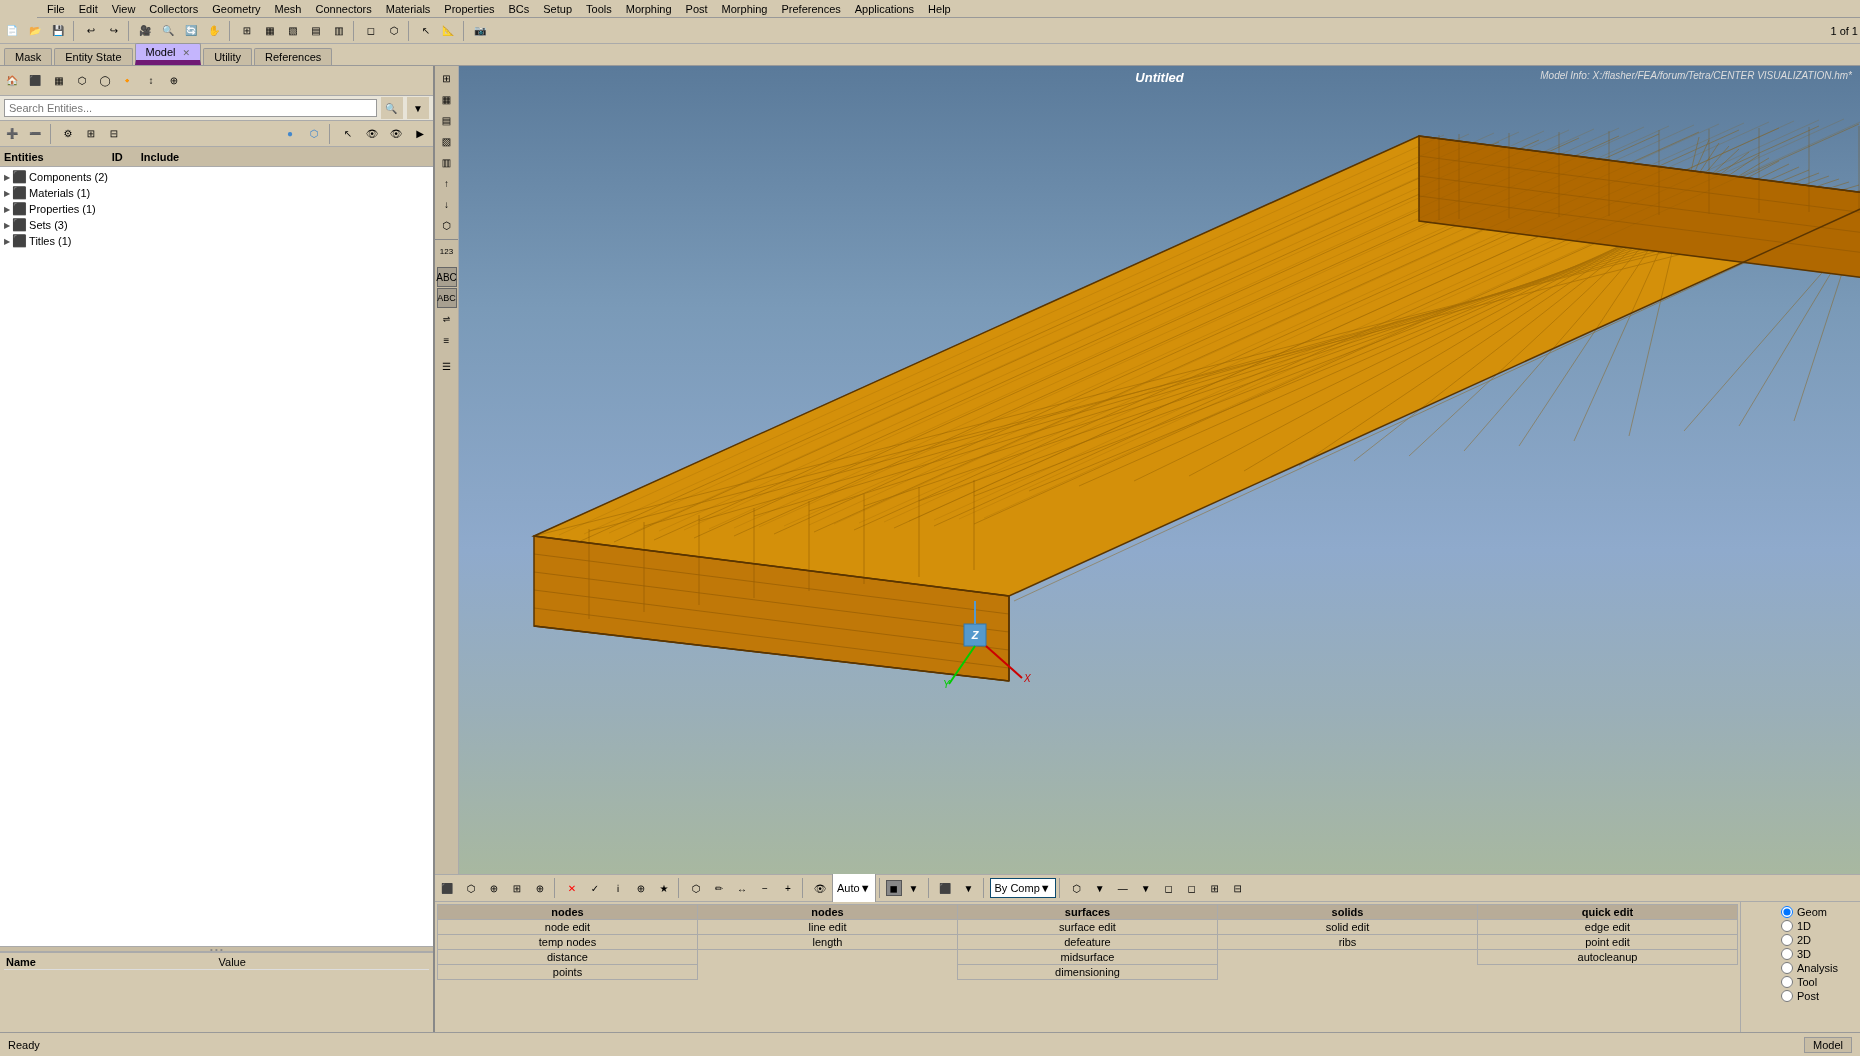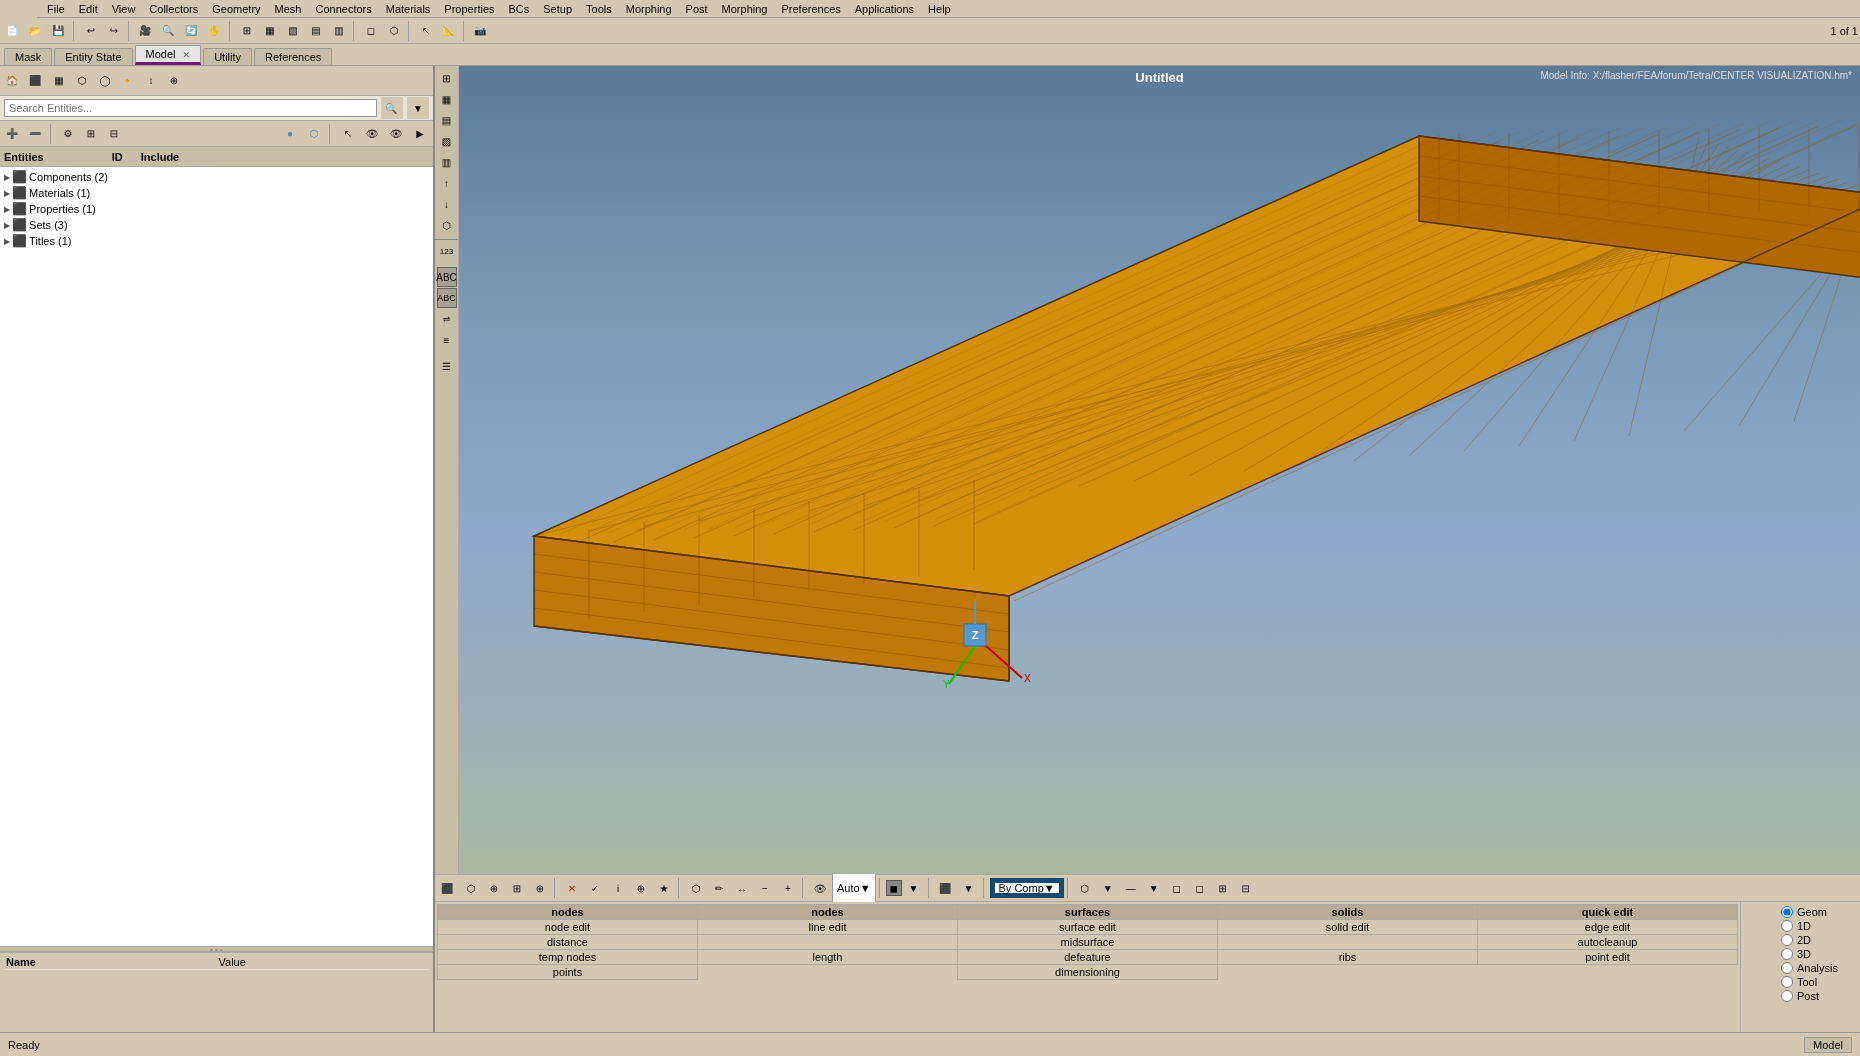--- a/index.html
+++ b/index.html
@@ -31,21 +31,21 @@
     #tabrow {
       width: 100%; height: 22px; background: #d4c9b0;
       display: flex; align-items: flex-end; padding: 0 4px; gap: 0;
       border-bottom: 1px solid #999;
     }
     .tab {
       padding: 2px 10px; font-size: 11px; cursor: pointer;
       border: 1px solid #999; border-bottom: none; background: #c8bda5;
       margin-right: 2px; border-radius: 2px 2px 0 0;
     }
-    .tab.active { background: #e5e5e5; border-bottom: 3px solid #701a75; }
+    .tab.active { background: #c4b5fd; border-bottom: 5px solid #701a75; }
     .tab-close { font-size: 9px; margin-left: 4px; color: #666; }
 
     
     #left-icons {
       height: 30px; background: #d4c9b0; display: flex; align-items: center;
       padding: 2px; gap: 1px; border-bottom: 1px solid #aaa;
     }
 
     
     #search-bar {
@@ -102,20 +102,21 @@
     .vi-btn {
       width: 20px; height: 20px; background: #c8bda5;
       border: 1px solid transparent; cursor: pointer;
       display: flex; align-items: center; justify-content: center; font-size: 10px;
     }
 
     
     #viewport {
       flex: 1; position: relative; overflow: hidden;
       background: linear-gradient(180deg, #5a7a9a 0%, #7a9ab8 30%, #8faacc 60%, #9aafb8 80%, #a8b8a0 100%);
+      font-style: italic;
     }
 
     #viewport-title {
       position: absolute; top: 4px; left: 50%; transform: translateX(-50%);
       color: white; font-size: 13px; font-weight: bold;
     }
     #viewport-info {
       position: absolute; top: 4px; right: 8px;
       color: #ddd; font-size: 10px;
     }
@@ -533,21 +534,21 @@
           <span>Auto</span>
           <span style="cursor:pointer;">▼</span>
         </div>
         <div class="tb-sep"></div>
         <div class="tb-btn" style="background:#888;width:16px;height:16px;border:1px solid #555;">◼</div>
         <div class="tb-btn">▼</div>
         <div class="tb-sep"></div>
         <div class="tb-btn">⬛</div>
         <div class="tb-btn">▼</div>
         <div class="tb-sep"></div>
-        <div style="display:flex; align-items:center; border:5px solid #0c4a6e; padding:0 4px; height:20px; background:white; font-size:11px;">
+        <div style="display:flex; align-items:center; border:1px solid #0c4a6e; padding:0 4px; height:20px; background:white; font-size:11px;">
           <span>By Comp</span>
           <span style="cursor:pointer;">▼</span>
         </div>
         <div class="tb-sep"></div>
         <div class="tb-btn">⬡</div>
         <div class="tb-btn">▼</div>
         <div class="tb-btn">—</div>
         <div class="tb-btn">▼</div>
         <div class="tb-btn">◻</div>
         <div class="tb-btn">◻</div>
@@ -569,32 +570,32 @@
             </thead>
             <tbody>
               <tr>
                 <td>node edit</td>
                 <td>line edit</td>
                 <td>surface edit</td>
                 <td>solid edit</td>
                 <td>edge edit</td>
               </tr>
               <tr>
+                <td>temp nodes</td>
+                <td>length</td>
+                <td>defeature</td>
+                <td>ribs</td>
+                <td>point edit</td>
+              </tr>
+              <tr>
                 <td>distance</td>
                 <td class="empty"></td>
                 <td>midsurface</td>
                 <td class="empty"></td>
                 <td>autocleanup</td>
-              </tr>
-              <tr>
-                <td>temp nodes</td>
-                <td>length</td>
-                <td>defeature</td>
-                <td>ribs</td>
-                <td>point edit</td>
               </tr>
               <tr>
                 <td>points</td>
                 <td class="empty"></td>
                 <td>dimensioning</td>
                 <td class="empty"></td>
                 <td class="empty"></td>
               </tr>
             </tbody>
           </table>

